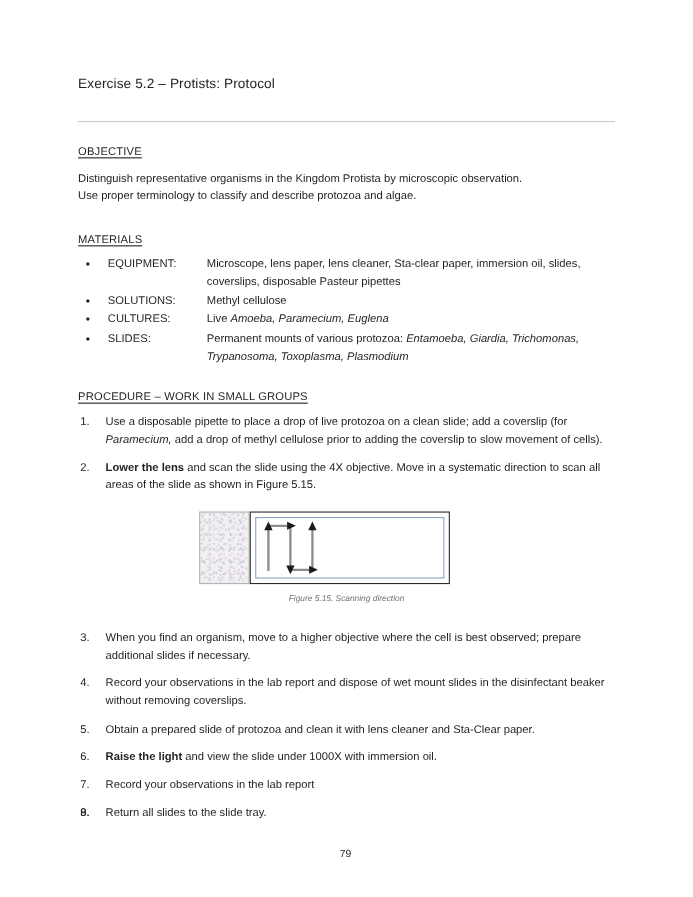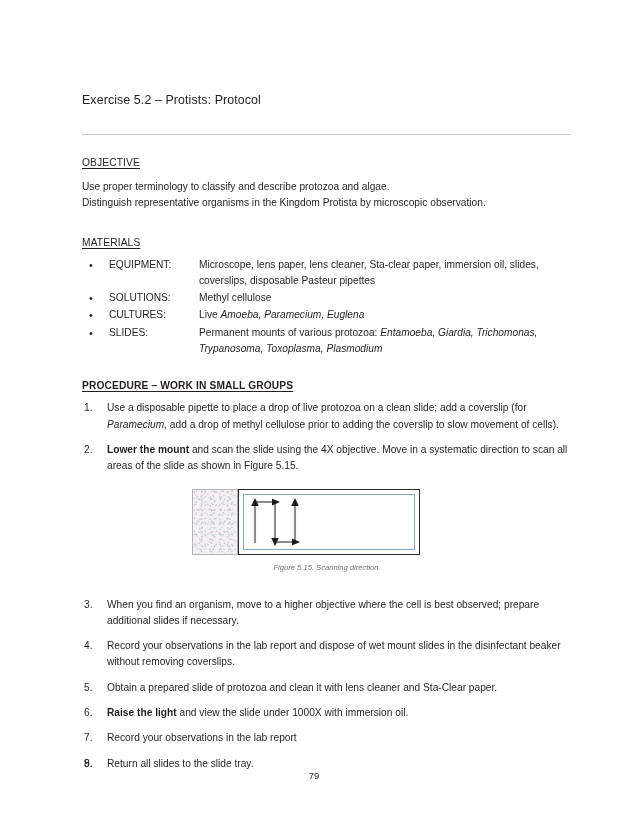--- a/index.html
+++ b/index.html
@@ -17,24 +17,23 @@
   }
   .page {
     position: absolute;
     left: 0; top: 0;
     width: 630px;
     height: 815px;
     background: #ffffff;
   }
   .content {
     position: absolute;
-    left: 82px;
+    left: 71px;
     top: 68px;
     width: 488px;
-    margin-top: 24px;
   }
 
   
   .doc-title {
     font-size: 12.4px;
     font-weight: 400;
     color: #231f20;
     letter-spacing: 0.1px;
     margin: 0;
     line-height: 1.3;
@@ -49,21 +48,21 @@
   
   .section-head {
     font-size: 10.2px;
     text-decoration: underline;
     text-underline-offset: 2px;
     letter-spacing: 0.15px;
     margin: 0;
   }
   .sec-objective { margin-top: 22px; }
   .sec-materials { margin-top: 25px; }
-  .sec-procedure { margin-top: 23px; font-weight: bold; }
+  .sec-procedure { margin-top: 23px; }
 
   .body-line {
     font-size: 10.2px;
     line-height: 16.2px;
     margin: 0;
   }
   .objective-block { margin-top: 11px; }
 
   
   .mat-list {
@@ -203,22 +202,22 @@
 <body>
 
 <div class="page">
   <div class="content">
 
     <h1 class="doc-title">Exercise 5.2 – Protists: Protocol</h1>
     <div class="title-rule"></div>
 
     <div class="section-head sec-objective">OBJECTIVE</div>
     <div class="objective-block">
+      <div class="body-line">Distinguish representative organisms in the Kingdom Protista by microscopic observation.</div>
       <div class="body-line">Use proper terminology to classify and describe protozoa and algae.</div>
-      <div class="body-line">Distinguish representative organisms in the Kingdom Protista by microscopic observation.</div>
     </div>
 
     <div class="section-head sec-materials">MATERIALS</div>
     <ul class="mat-list" id="materials-list">
         <li class="mat-item">
           <span class="mat-bullet">•</span>
           <span class="mat-label">EQUIPMENT:</span>
           <span class="mat-value">Microscope, lens paper, lens cleaner, Sta-clear paper, immersion oil, slides, coverslips, disposable Pasteur pipettes</span>
         </li>
         <li class="mat-item">
@@ -234,21 +233,21 @@
         <li class="mat-item">
           <span class="mat-bullet">•</span>
           <span class="mat-label">SLIDES:</span>
           <span class="mat-value">Permanent mounts of various protozoa: <i>Entamoeba, Giardia, Trichomonas, Trypanosoma, Toxoplasma, Plasmodium</i></span>
         </li>
       </ul>
 
     <div class="section-head sec-procedure">PROCEDURE – WORK IN SMALL GROUPS</div>
     <ol class="proc-list" id="procedure-list-top">
         <li class="proc-item justify"><span class="proc-num">1.</span><span class="proc-text">Use a disposable pipette to place a drop of live protozoa on a clean slide; add a coverslip (for <i>Paramecium,</i> add a drop of methyl cellulose prior to adding the coverslip to slow movement of cells).</span></li>
-        <li class="proc-item"><span class="proc-num">2.</span><span class="proc-text"><b>Lower the mount</b> and scan the slide using the 4X objective. Move in a systematic direction to scan all areas of the slide as shown in Figure 5.15.</span></li>
+        <li class="proc-item"><span class="proc-num">2.</span><span class="proc-text"><b>Lower the lens</b> and scan the slide using the 4X objective. Move in a systematic direction to scan all areas of the slide as shown in Figure 5.15.</span></li>
       </ol>
 
     <div class="figure-wrap">
       <div class="figure-box">
         <div class="slide-texture"></div>
         <div class="scan-area">
           <div class="scan-inner">
             <svg class="scan-svg" width="170" height="54" viewBox="0 0 170 54">
 
               <line x1="11" y1="48" x2="11" y2="9" stroke="#8c8c8c" stroke-width="2.1"></line>

